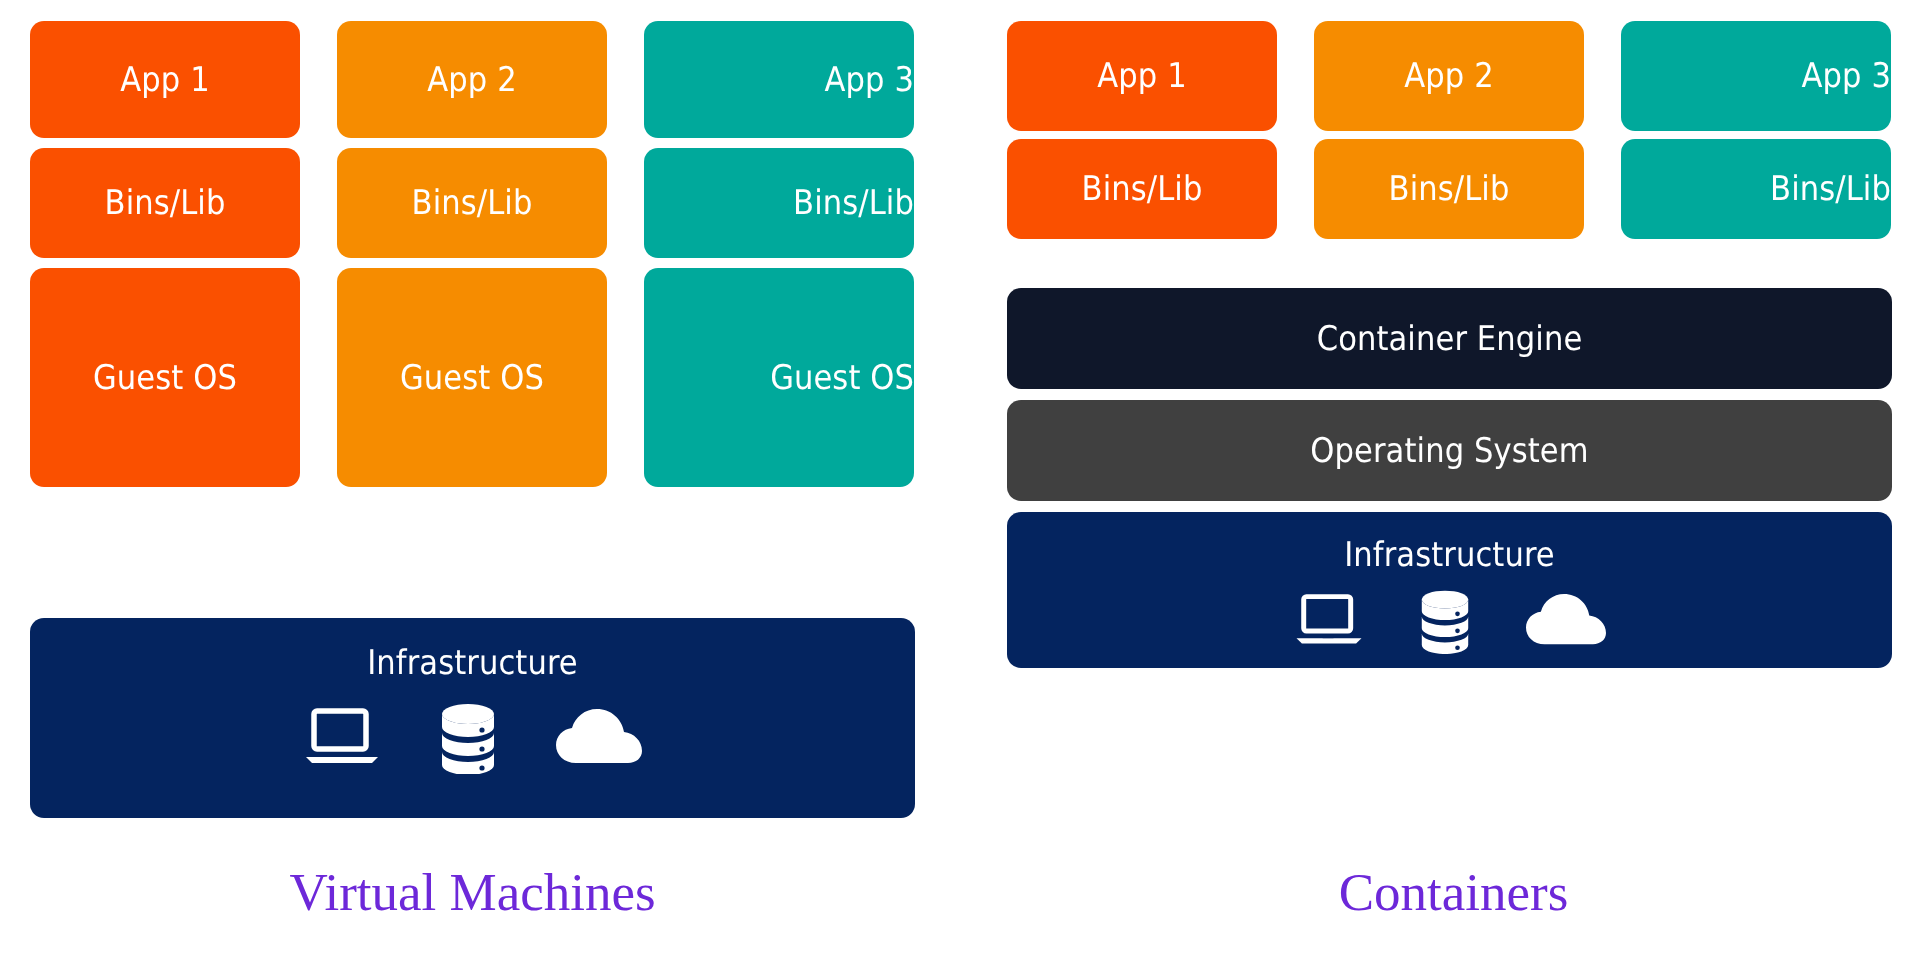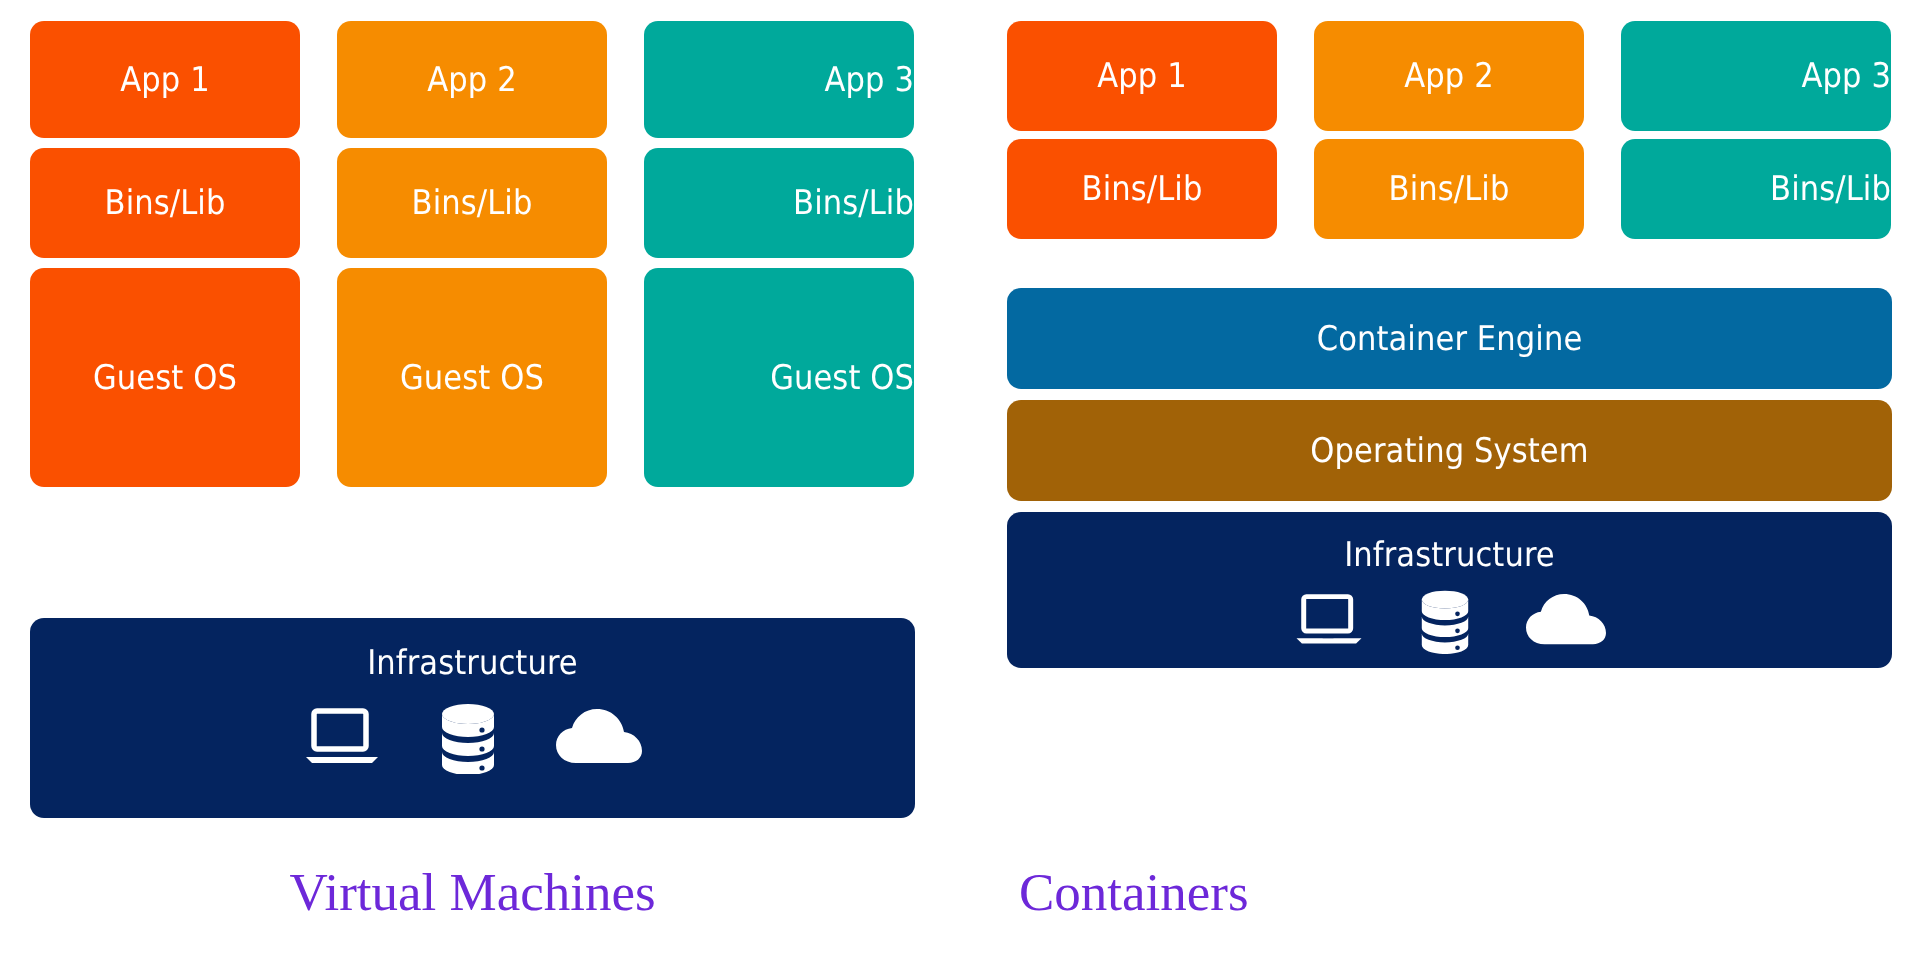--- a/index.html
+++ b/index.html
@@ -129,23 +129,24 @@
     white-space: nowrap;
     letter-spacing: 0px;
   }
   #caption-vm {
     left: 0px;
     width: 885px;
     top: 862px;
     text-align: center;
   }
   #caption-ct {
-    left: 12px;
+    left: 4px;
     width: 885px;
     top: 862px;
+    text-align: center;
   }
 </style>
 </head>
 <body>
 
 <div class="canvas">
 
   <div class="panel vm" id="panel-vm">
 
     <div class="box col-box c0 row-app" style="background:#FA5000">
@@ -226,25 +227,25 @@
     <div class="box col-box c0 row-bins" style="background:#FA5000">
       <span>Bins/Lib</span>
     </div>
     <div class="box col-box c1 row-bins" style="background:#F68C00">
       <span>Bins/Lib</span>
     </div>
     <div class="box col-box c2 row-bins" style="background:#00A99B">
       <span>Bins/Lib</span>
     </div>
 
-    <div class="box bar" id="ct-engine" style="background:#0369a1">
+    <div class="box bar" id="ct-engine" style="background:#0f172a">
       <span class="bar-label">Container Engine</span>
     </div>
 
-    <div class="box bar" id="ct-os" style="background:#a16207">
+    <div class="box bar" id="ct-os" style="background:#404040">
       <span class="bar-label">Operating System</span>
     </div>
 
     <div class="box bar" id="ct-infrastructure" style="background:#04245F">
       <span class="bar-label">Infrastructure</span>
       <div class="icon-row">
         <span class="icon">
           <svg width="70" height="56" viewBox="0 0 76 62" aria-hidden="true">
             <rect x="10" y="4" width="52" height="38" rx="3" ry="3" fill="none" stroke="#ffffff" stroke-width="5.5"></rect>
             <path d="M2 50 H74 L68 56 H8 Z" fill="#ffffff"></path>

